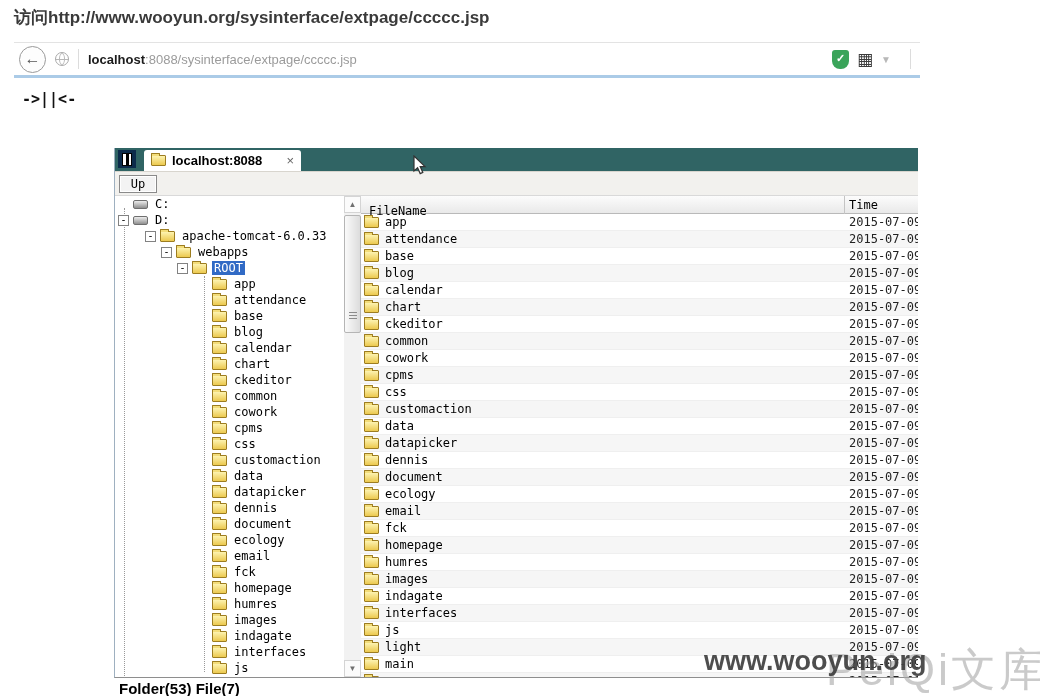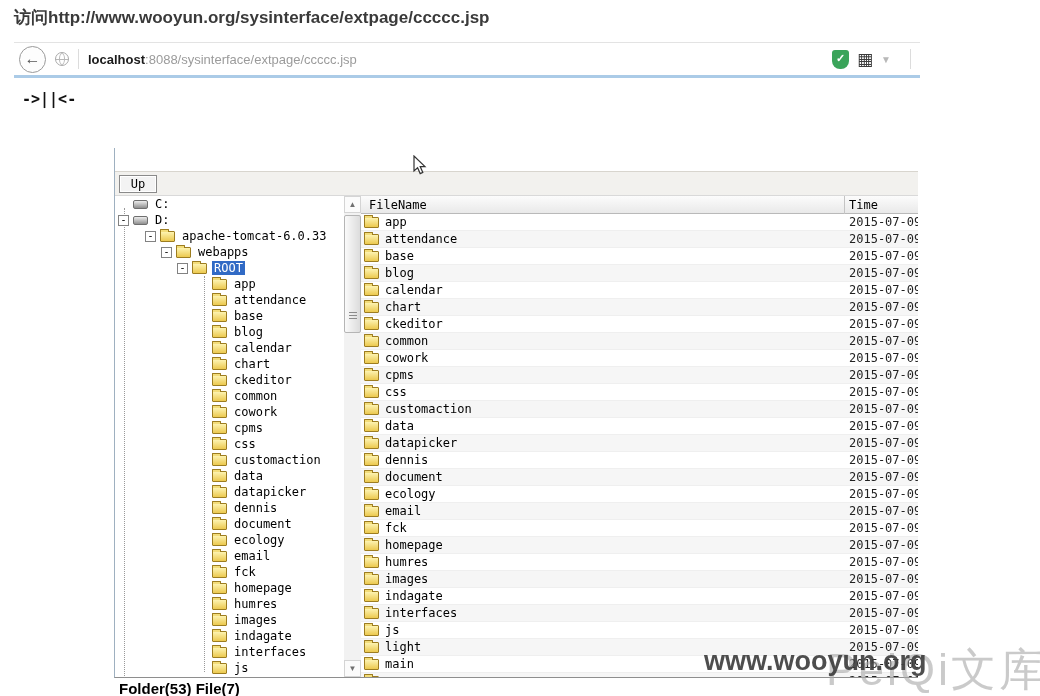--- a/index.html
+++ b/index.html
@@ -108,21 +108,21 @@
   #sb-thumb { position:absolute; left:0; top:19px; width:17px; height:118px;
               background:linear-gradient(90deg,#fafafa,#dcdcdc); border:1px solid #b5b5b5; border-radius:2px; }
   #sb-grip { position:absolute; left:4px; top:96px; width:8px; height:7px;
              background:repeating-linear-gradient(180deg,#8c8c8c 0 1px,transparent 1px 3px); }
 
   
   #file-list { position:absolute; left:246px; right:0; top:48px; bottom:0; background:#fff; overflow:hidden; }
   #list-header { position:relative; height:18px; background:linear-gradient(180deg,#fcfcfc,#e9e9e9);
                  border-bottom:1px solid #b9b9b9; font-size:12px;
                  font-family:"DejaVu Sans Mono", monospace; color:#000; }
-  #col-name { position:absolute; left:8px; top:2px; }
+  #col-name { position:absolute; left:8px; top:8px; }
   #col-time { position:absolute; left:488px; top:2px; }
   #col-sep { position:absolute; left:483px; top:0; width:1px; height:18px; background:#c4c4c4; }
   #list-rows { position:absolute; left:0; right:0; top:18px; bottom:0; overflow:hidden; }
   .lrow { position:relative; height:17px; display:flex; align-items:center;
           border-bottom:1px solid #efefef; font-family:"DejaVu Sans Mono", monospace; }
   .lrow:nth-child(even) { background:#f6f6f6; }
   .lrow .ficon { margin-left:3px; }
   .f-name { margin-left:6px; font-size:12px; color:#000; white-space:nowrap; }
   .f-time { position:absolute; left:488px; font-size:12px; color:#222; white-space:nowrap; }
 
@@ -152,20 +152,32 @@
   <div class="bar-spacer"></div>
   <div class="shield">✓</div>
   <div class="qr">▦</div>
   <div class="drop-tri">▼</div>
   <span class="vsep"></span>
 </div>
 
 <div id="arrow-text" class="mono">-&gt;||&lt;-</div>
 
 <div id="window">
+  <div id="titlebar">
+    <div class="panel-icon">
+      <span class="pi-in">
+          <span class="pi-bar"></span>
+        </span>
+    </div>
+    <div id="tab">
+      <span class="ficon"></span>
+      <span id="tab-title">localhost:8088</span>
+      <span id="tab-close">×</span>
+    </div>
+  </div>
 
   <div id="toolbar">
     <div id="up-btn" class="mono">Up</div>
   </div>
 
   <div id="tree-panel">
     <div class="dotline" id="dot-v1"></div>
     <div class="dotline" id="dot-v2"></div>
   <div class="tree-item" style="padding-left: 3px;">
     <span class="expander" style="visibility: hidden;"></span>

